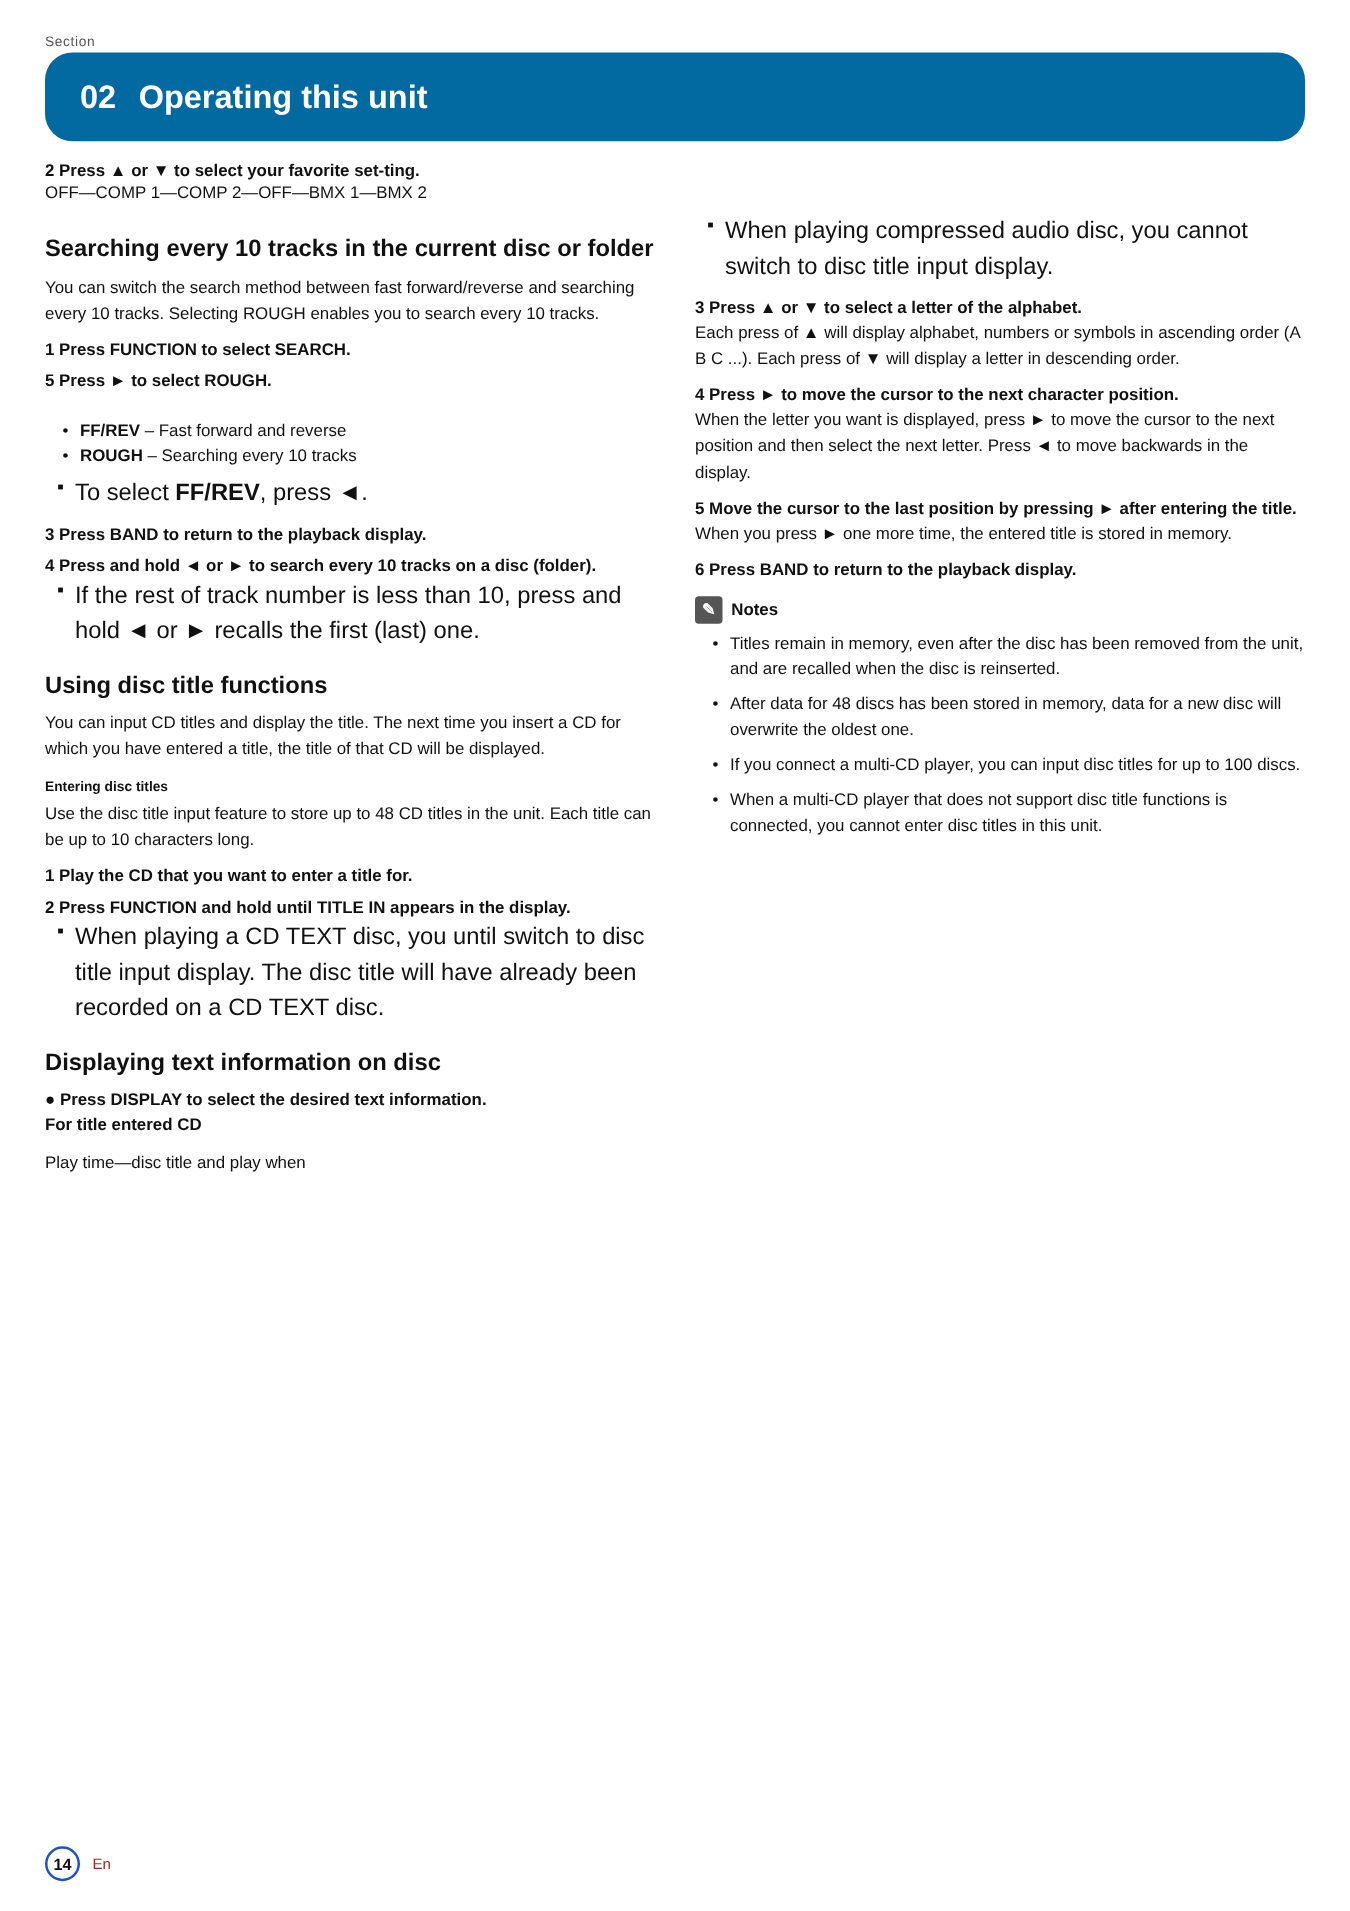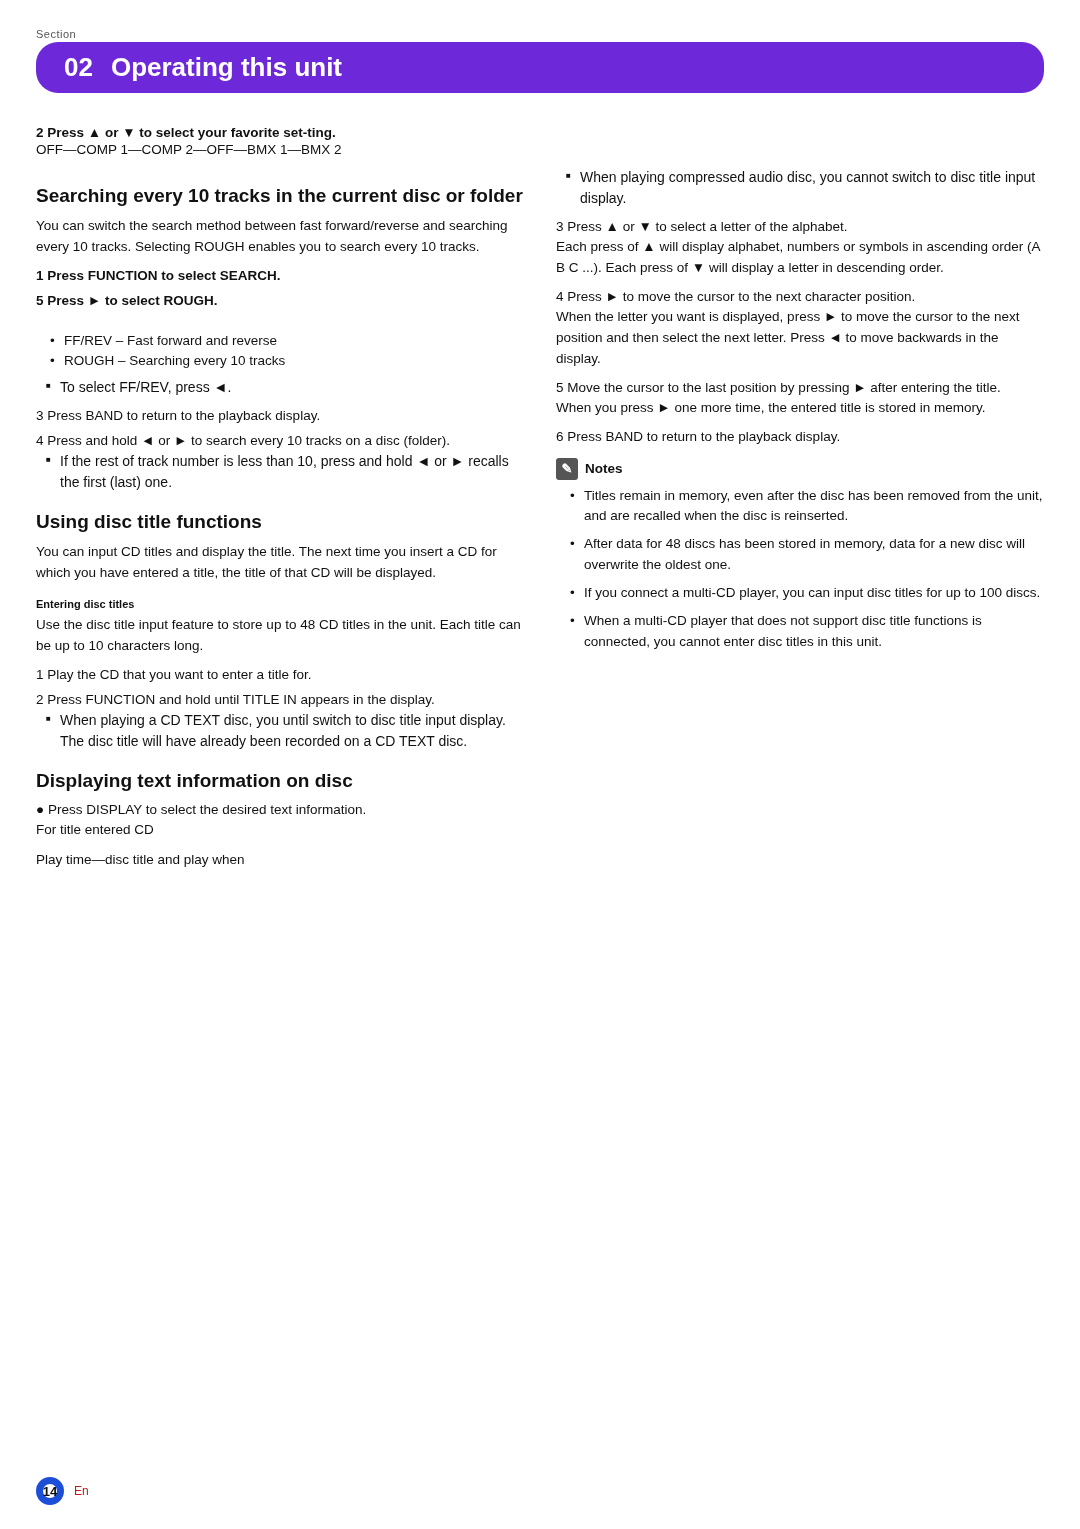--- a/index.html
+++ b/index.html
@@ -18,27 +18,27 @@
       padding: 28px 36px 36px 36px;
       position: relative;
     }
     .section-label {
       font-size: 11px;
       color: #555;
       margin-bottom: 2px;
       letter-spacing: 0.5px;
     }
     .section-header {
-      background: #6d28d9;
+      background: #0369a1;
       color: #fff;
       border-radius: 22px;
-      padding: 10px 28px;
+      padding: 20px 28px;
       font-size: 26px;
       font-weight: bold;
-      margin-bottom: 32px;
+      margin-bottom: 16px;
       display: flex;
       align-items: center;
       gap: 18px;
     }
     .section-number {
       font-size: 26px;
       font-weight: bold;
     }
     .section-title {
       font-size: 26px;
@@ -99,21 +99,21 @@
       content: '•';
       position: absolute;
       left: 0;
     }
     .square-bullet {
       list-style: none;
       padding-left: 10px;
       margin-bottom: 6px;
     }
     .square-bullet li {
-      font-size: 14px;
+      font-size: 19px;
       line-height: 1.5;
       position: relative;
       padding-left: 14px;
     }
     .square-bullet li::before {
       content: '■';
       font-size: 8px;
       position: absolute;
       left: 0;
       top: 3px;
@@ -164,35 +164,35 @@
     }
     .page-footer {
       position: absolute;
       bottom: 24px;
       left: 36px;
       display: flex;
       align-items: center;
       gap: 10px;
     }
     .page-num {
-      border: 7px solid #1d4ed8;
+      border: 2px solid #1d4ed8;
       border-radius: 50%;
       width: 28px;
       height: 28px;
       display: flex;
       align-items: center;
       justify-content: center;
       font-size: 13px;
       font-weight: bold;
     }
     .en-label {
       font-size: 12px;
       color: #b91c1c;
     }
-    b, strong { font-weight: normal; }
+    b, strong { font-weight: bold; }
   </style>
 </head>
 <body>
 
 <div class="page">
 
   <div class="section-label">Section</div>
 
   <div class="section-header">
     <span class="section-number">02</span>

